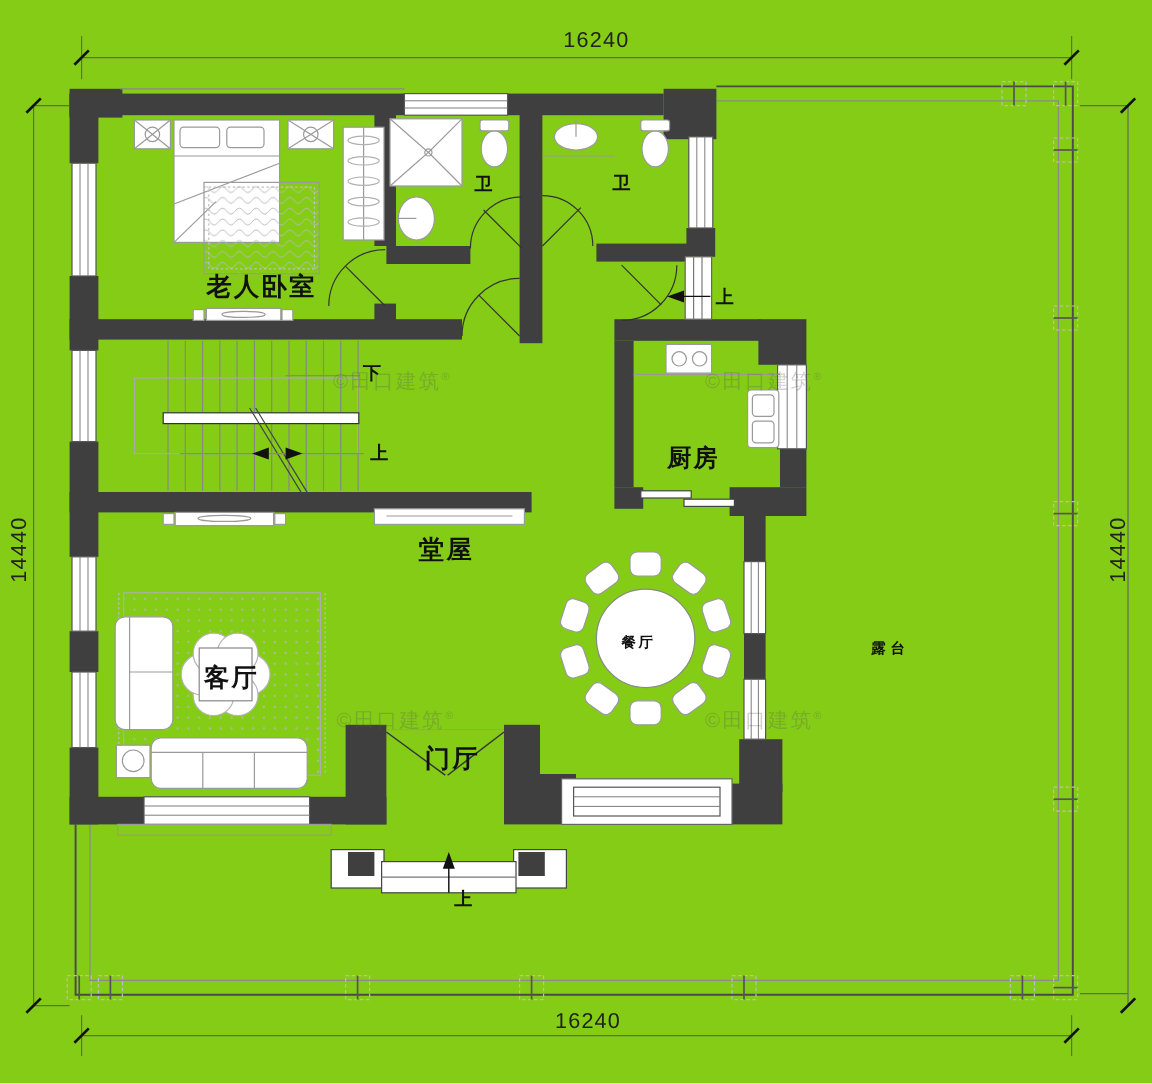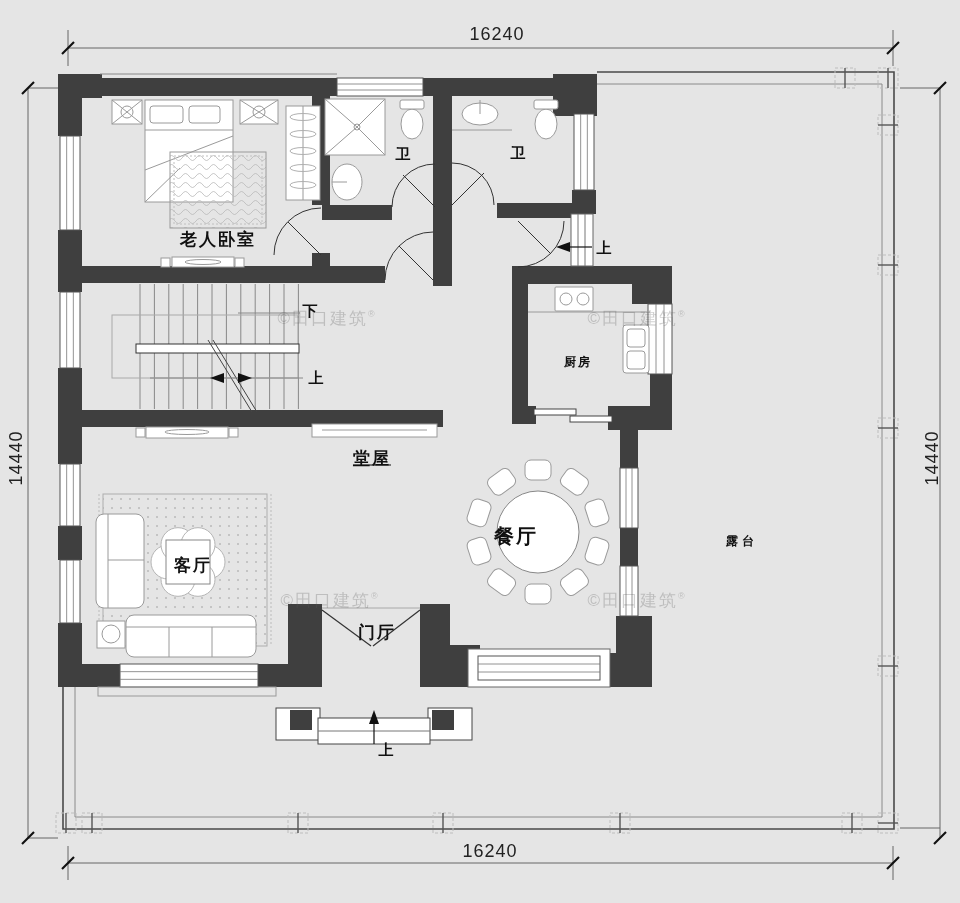--- a/index.html
+++ b/index.html
@@ -1,25 +1,25 @@
 <!DOCTYPE html>
 <html><head>
 <meta charset="utf-8">
 <style>
   html,body{margin:0;padding:0;background:#fff;}
   #plan{
-    position:relative;width:960px;height:903px;background:#e5e5e5;overflow:hidden;
+    position:relative;width:960px;height:903px;background:#84cc16;overflow:hidden;
     font-family:"Liberation Sans","DejaVu Sans",sans-serif;
   }
   #draw{position:absolute;left:0;top:0;}
   .lbl{
     position:absolute;transform:translate(-50%,-50%);
     color:#111;white-space:nowrap;font-weight:600;letter-spacing:2px;
   }
-  .room{font-size:17px;}
+  .room{font-size:21px;}
   .small{font-size:15px;letter-spacing:0;}
   .dir{font-size:15px;font-weight:600;letter-spacing:0;}
   .dim{font-size:18px;font-weight:400;letter-spacing:1px;color:#222;}
   .vert{transform:translate(-50%,-50%) rotate(-90deg);}
   .wm{
     position:absolute;transform:translate(-50%,-50%);
     font-size:17px;font-weight:400;letter-spacing:2px;
     color:rgba(90,90,90,0.28);white-space:nowrap;
   }
   .wm sup{font-size:9px;}
@@ -318,24 +318,24 @@
     </svg>
 
   <div class="lbl dim" style="left:497px;top:34px;">16240</div>
   <div class="lbl dim" style="left:490px;top:851px;">16240</div>
   <div class="lbl dim vert" style="left:16px;top:458px;">14440</div>
   <div class="lbl dim vert" style="left:932px;top:458px;">14440</div>
 
   <div class="lbl room" style="left:218px;top:239px;">老人卧室</div>
   <div class="lbl small" style="left:403px;top:154px;">卫</div>
   <div class="lbl small" style="left:518px;top:153px;">卫</div>
-  <div class="lbl room" style="left:578px;top:362px;font-size:12px;">厨房</div>
-  <div class="lbl room" style="left:372px;top:458px;text-decoration:underline;">堂屋</div>
+  <div class="lbl room" style="left:578px;top:382px;font-size:20px;">厨房</div>
+  <div class="lbl room" style="left:372px;top:458px;">堂屋</div>
   <div class="lbl room" style="left:193px;top:565px;font-family:Liberation Mono, monospace;">客厅</div>
-  <div class="lbl room" style="left:516px;top:536px;font-size:20px;">餐厅</div>
+  <div class="lbl room" style="left:532px;top:536px;font-size:12px;">餐厅</div>
   <div class="lbl room" style="left:377px;top:632px;">门厅</div>
   <div class="lbl room" style="left:742px;top:541px;font-size:12px;letter-spacing:4px;">露台</div>
 
   <div class="lbl dir" style="left:310px;top:311px;">下</div>
   <div class="lbl dir" style="left:316px;top:378px;">上</div>
   <div class="lbl dir" style="left:604px;top:248px;">上</div>
   <div class="lbl dir" style="left:386px;top:750px;">上</div>
 
   <div class="wm" style="left:327px;top:318px;"><span>©田口建筑</span><sup>®</sup></div>
   <div class="wm" style="left:637px;top:318px;"><span>©田口建筑</span><sup>®</sup></div>

